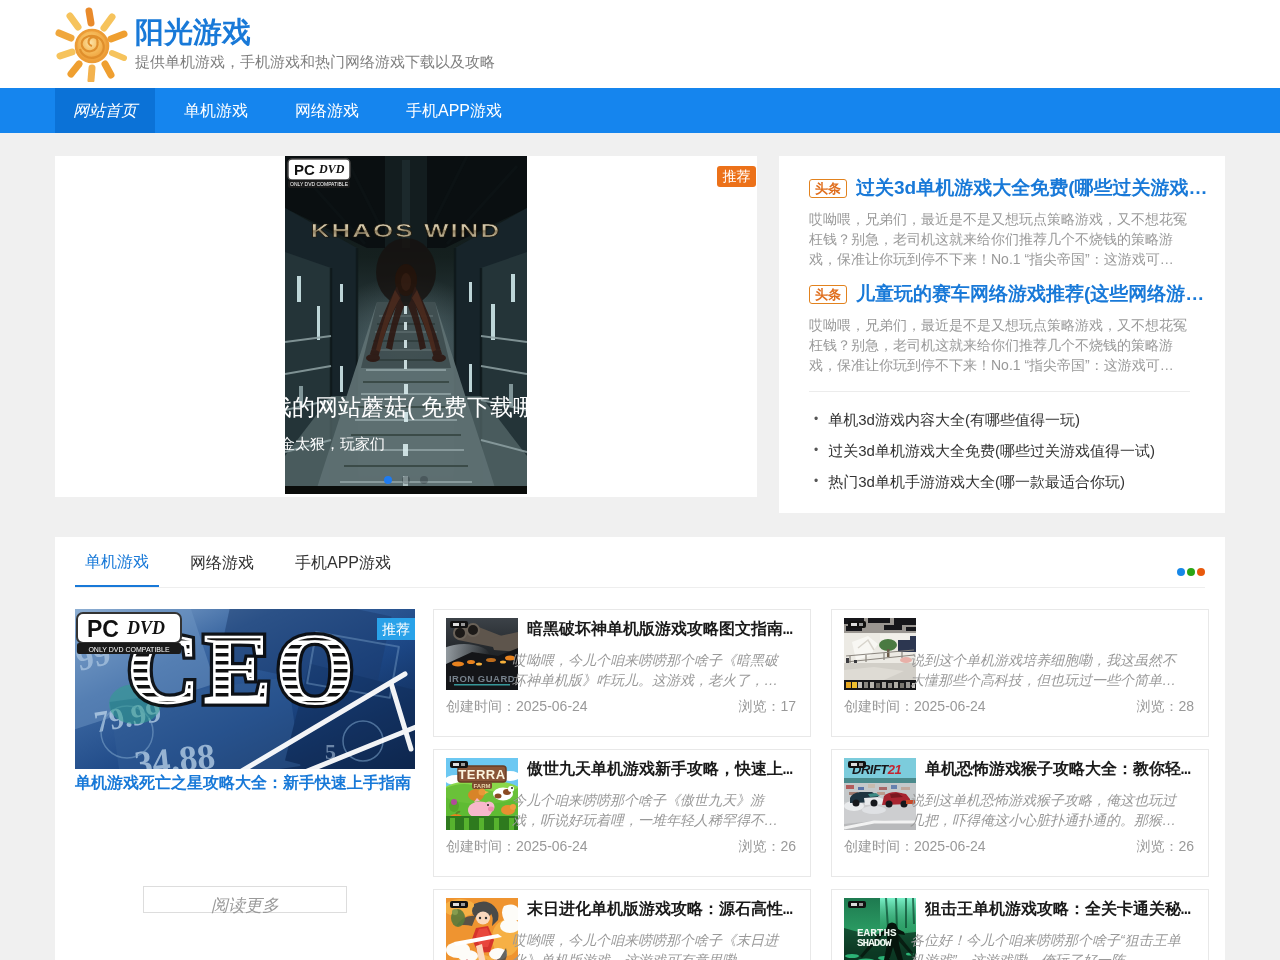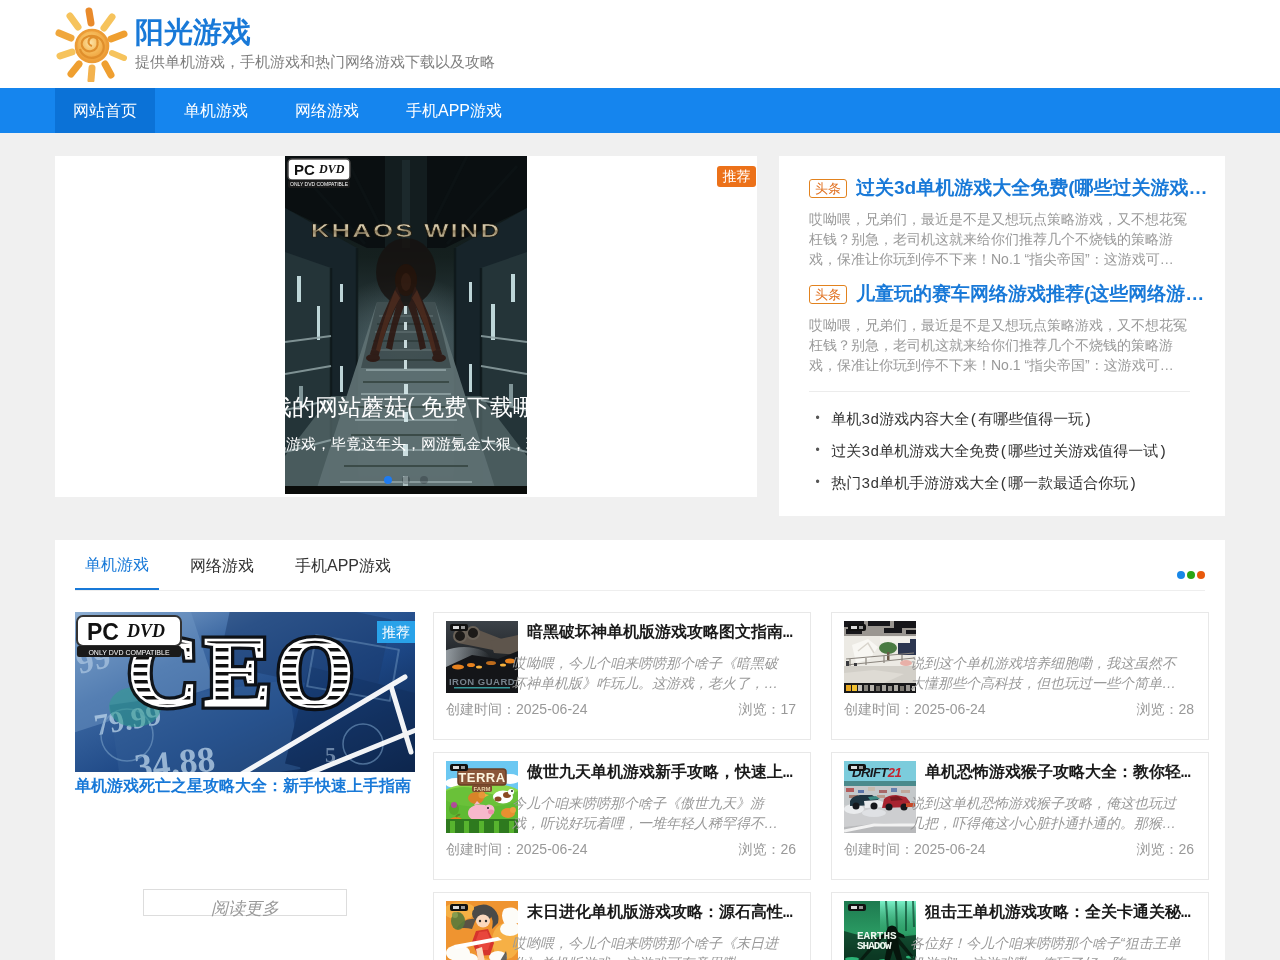--- a/index.html
+++ b/index.html
@@ -10,39 +10,39 @@
 
 .header { background:#fff; height:88px; }
 .header .wrap { height:88px; }
 .logo-sun { position:absolute; left:-1px; top:6px; }
 .site-name { position:absolute; left:80px; top:13px; font-size:29px; font-weight:bold; color:#1879d8; letter-spacing:0px; }
 .site-sub { position:absolute; left:80px; top:53px; font-size:15px; color:#808080; }
 
 .nav { background:#1585ee; height:45px; }
 .nav .wrap { display:flex; }
 .nav a { display:block; color:#fff; font-size:16px; line-height:45px; padding:0 18px; margin-right:11px; text-decoration:none; }
-.nav a.on { background:#0b72d7; }
+.nav a.on { background:#0b72d7;font-style:italic; }
 
 .row1 { margin-top:23px; display:flex; align-items:flex-start; }
 .slider { width:702px; background:#fff; height:341px; position:relative; margin-right:22px; }
 .cover { position:absolute; left:230px; top:0px; width:242px; height:338px; }
 .slide-badge { position:absolute; right:1px; top:10px; width:39px; height:21px; background:#ec7119; color:#fff; font-size:14px; text-align:center; line-height:21px; border-radius:3px; }
 .cap1 { position:absolute; top:236px; left:8px; width:100%; overflow:hidden; white-space:nowrap; color:#fff; font-size:23px; text-align:center; }
-.cap2 { position:absolute; top:279px; left:0; width:100%; overflow:hidden; white-space:nowrap; color:#fff; font-size:15px; text-align:center; }
+.cap2 { position:absolute; top:279px; left:0; width:100%; overflow:hidden; white-space:nowrap; color:#fff; font-size:15px; }
 .dots { position:absolute; top:314px; left:0; width:100%; text-align:center; }
 .dots i { display:inline-block; width:8px; height:8px; border-radius:50%; margin:0 5px; background:rgba(40,50,55,0.35); }
 .dots i.act { background:#1e7bf0; }
 
 .headcard { width:446px; background:#fff; padding:21px 16px 16px 30px; }
 .hline { display:flex; align-items:center; white-space:nowrap; overflow:hidden; height:22px; }
-.tag { flex:0 0 auto; border:1px solid #e2821e; color:#e07020; font-size:13px; line-height:17px; padding:0 5px; border-radius:3px; margin-right:9px; }
+.tag { flex:0 0 auto; border:1px solid #e2821e; color:#e07020; font-size:13px; line-height:17px; padding:0 5px; border-radius:3px; margin-right:9px;font-weight:bold; }
 .hline b { font-size:19px; line-height:22px; color:#1879d8; overflow:hidden; text-overflow:ellipsis; white-space:nowrap; }
 .hpara { margin-top:10px; margin-bottom:14px; font-size:14px; line-height:20px; color:#999; width:379px; }
 .hdiv { border:none; border-top:1px solid #ececec; margin:16px 0 12px 0; width:381px; }
-.hlist { list-style:none;font-family:Liberation Mono, monospace; }
+.hlist { list-style:none; }
 .hlist li { font-size:15px; color:#333; line-height:30px; white-space:nowrap; padding-left:5px; }
 .hlist li:before { content:"•"; color:#555; font-size:12px; margin-right:10px; vertical-align:2px; }
 
 .panel { margin-top:24px; background:#fff; padding-bottom:40px; }
 .tabs { margin:0 20px; height:51px; border-bottom:1px solid #eee; position:relative; display:flex; }
 .tabs a { display:block; font-size:16px; color:#333; line-height:51px; padding:0 10px; margin-right:21px; text-decoration:none; }
 .tabs a.on { color:#1879d8; border-bottom:2px solid #1879d8; line-height:49px; }
 .tabs .tdots { position:absolute; right:0; top:31px; display:flex; gap:2px; }
 .tabs .tdots i { display:block; width:8px; height:8px; border-radius:50%; }
 .panel-body { padding:21px 20px 0 20px; display:flex; }

